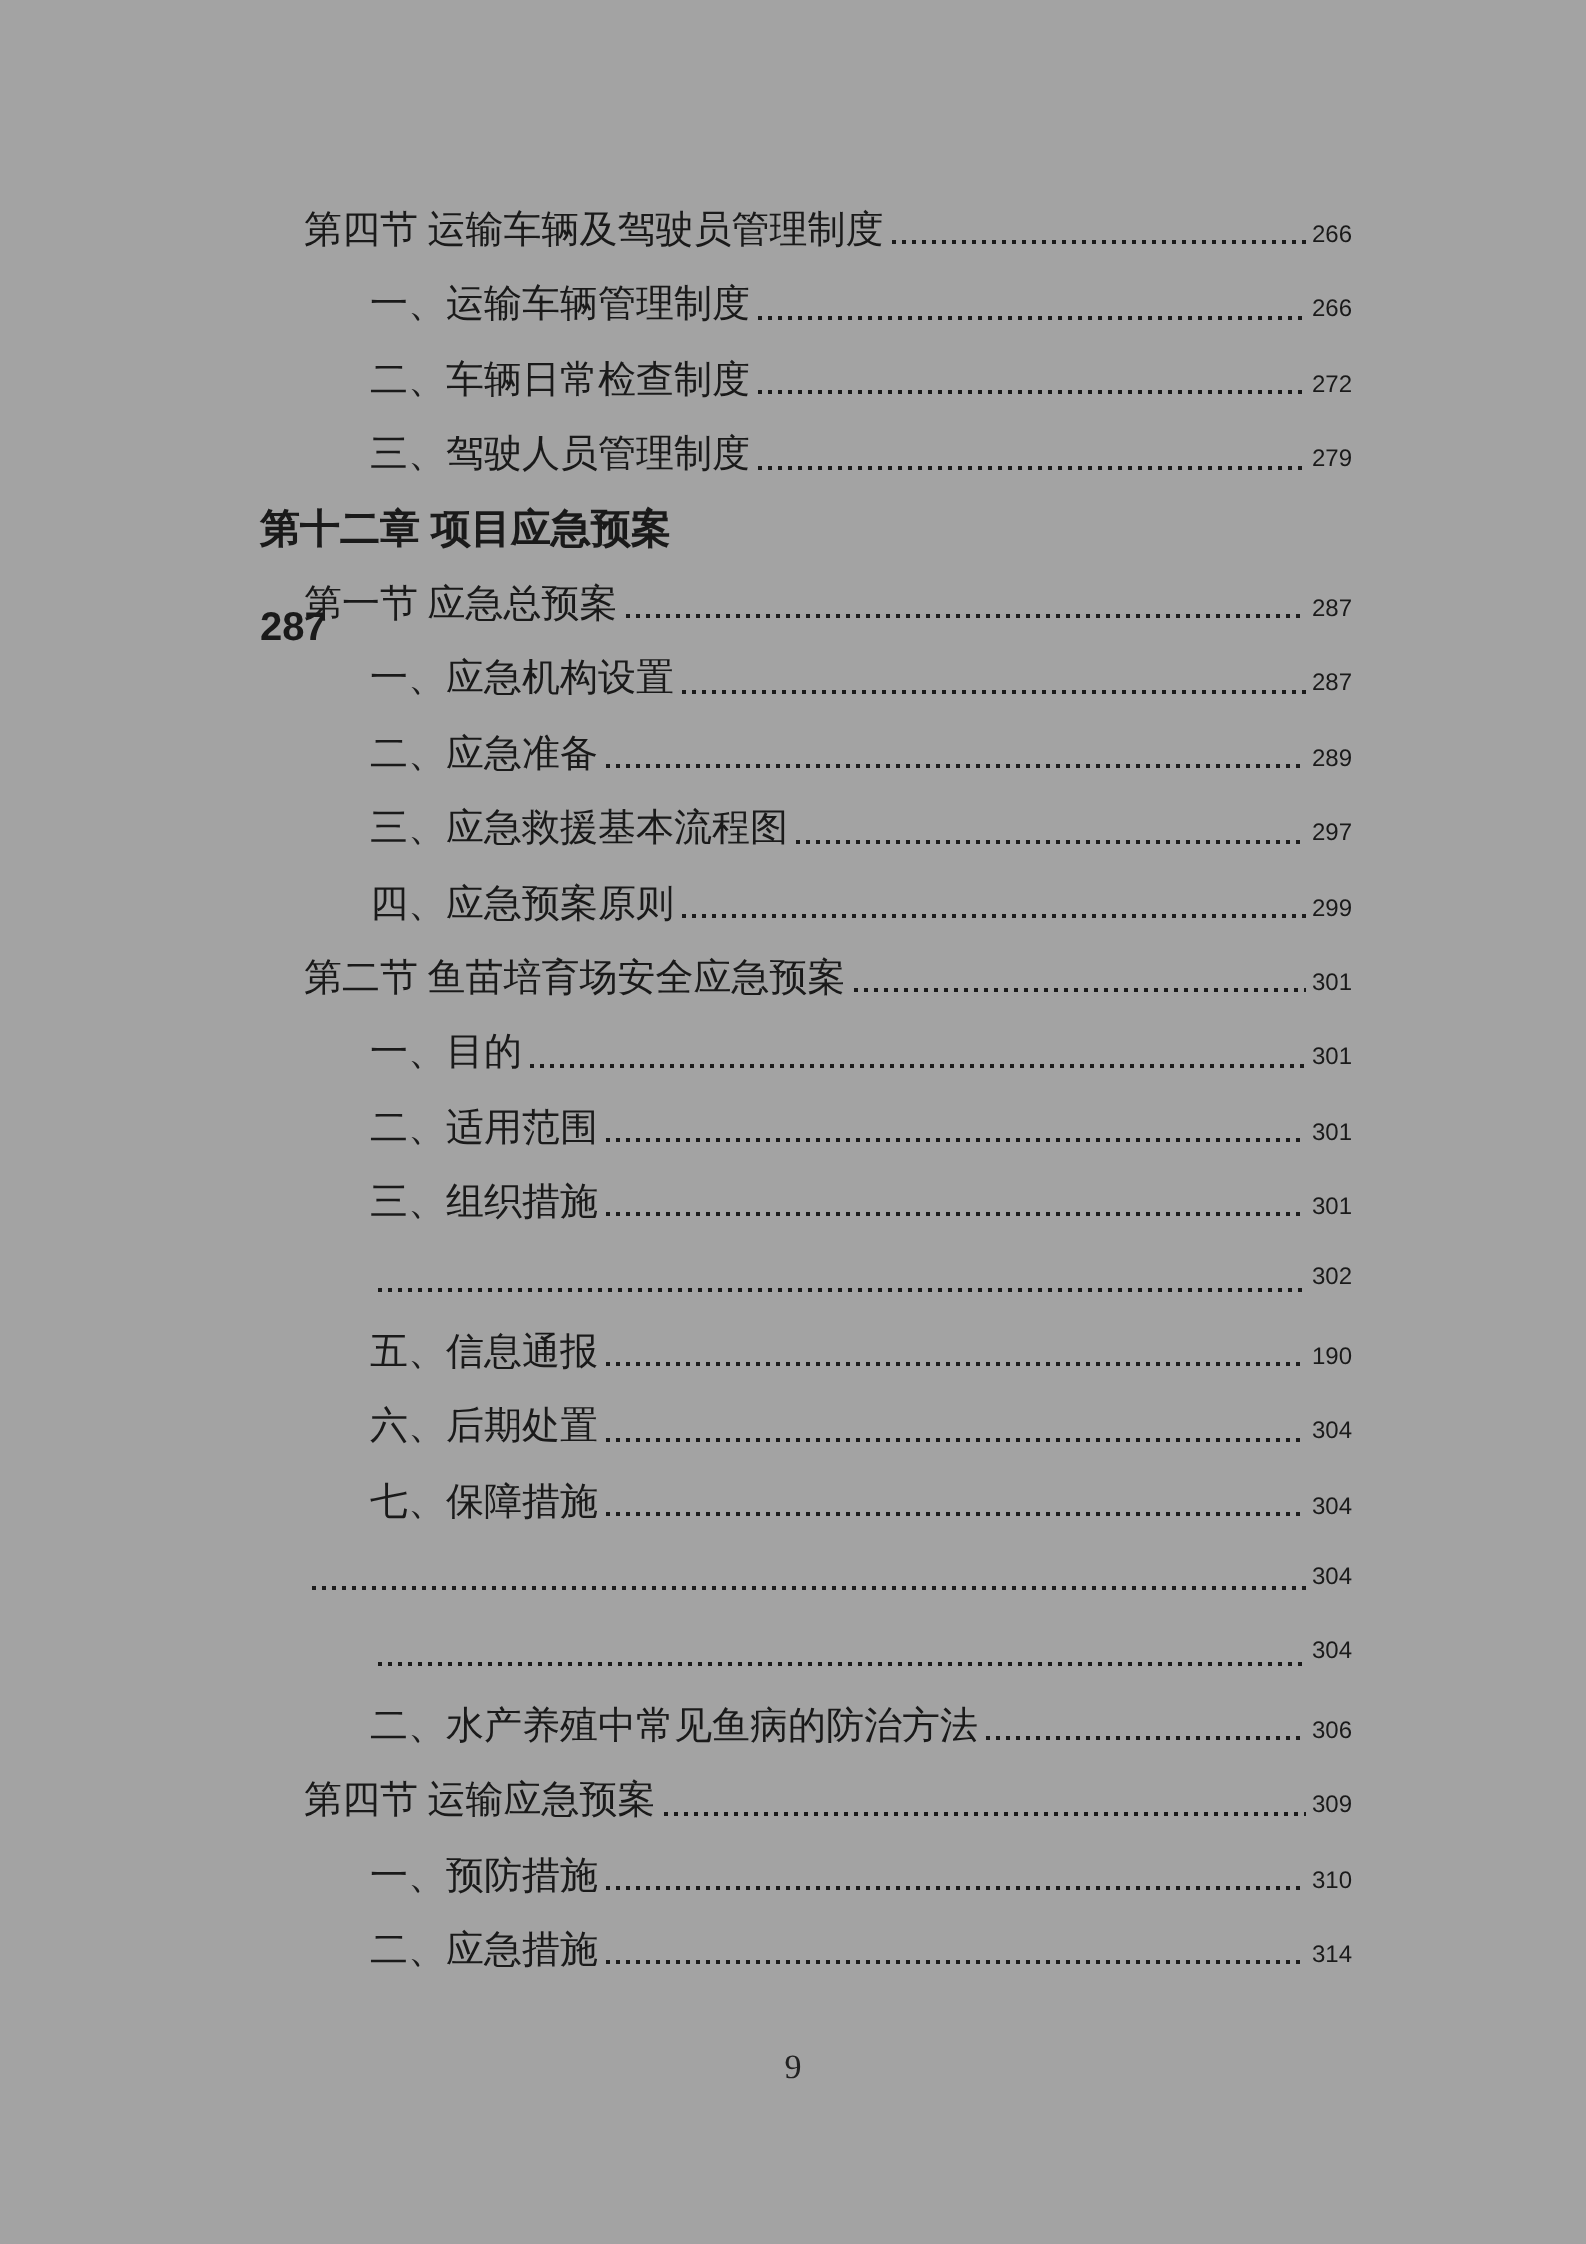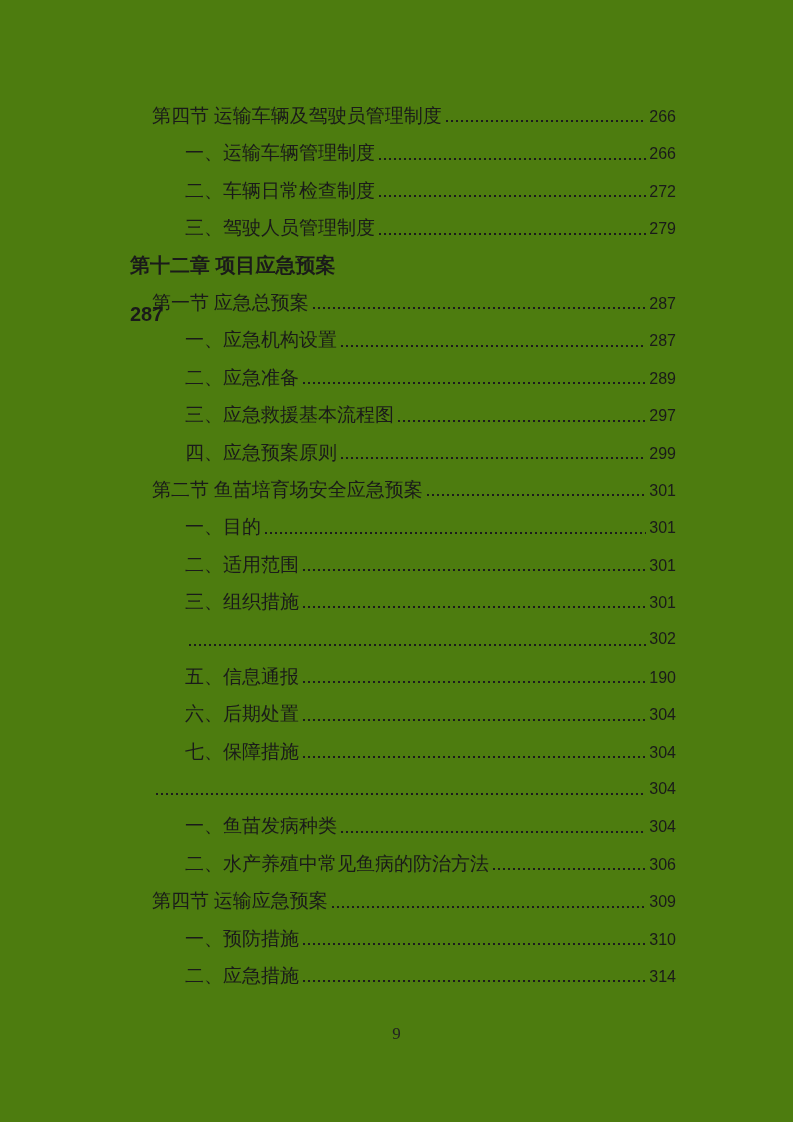--- a/index.html
+++ b/index.html
@@ -11,21 +11,21 @@
     position: relative;
     width: 793px;
     height: 1122px;
     overflow: hidden;
     font-family: "Liberation Serif", serif;
     color: #1a1a1a;
   }
   .page {
     position: absolute;
     inset: 0;
-    background: #4d7c0f;
+    background: #a3a3a3;
   }
   .toc {
     position: absolute;
     left: 120px;
     top: 97px;
     width: 556px; 
   }
   .toc-row {
     display: flex;
     align-items: baseline;
@@ -61,21 +61,21 @@
     height: 3px;
     background-image: repeating-linear-gradient(
       to right,
       #111 0px, #111 3px,
       transparent 3px, transparent 7px
     );
   }
   .toc-page {
     flex: 0 0 auto;
     font-family: "Liberation Sans", sans-serif;
-    font-size: 16px;
+    font-size: 12px;
     margin-left: 1px;
   }
   .toc-row.chapter .toc-page {
     font-size: 20px;
     margin-left: 10px;
     font-weight: bold;
   }
   .folio {
     position: absolute;
     left: 0;
@@ -180,21 +180,20 @@
       <div class="toc-row item">
       <span class="toc-label">七、保障措施</span>
       <span class="toc-leader"></span>
       <span class="toc-page">304</span>
     </div>
       <div class="toc-row section">
       <span class="toc-leader"></span>
       <span class="toc-page">304</span>
     </div>
       <div class="toc-row item">
-      <span class="toc-label">一、鱼苗发病种类</span>
       <span class="toc-leader"></span>
       <span class="toc-page">304</span>
     </div>
       <div class="toc-row item">
       <span class="toc-label">二、水产养殖中常见鱼病的防治方法</span>
       <span class="toc-leader"></span>
       <span class="toc-page">306</span>
     </div>
       <div class="toc-row section">
       <span class="toc-label">第四节 运输应急预案</span>

